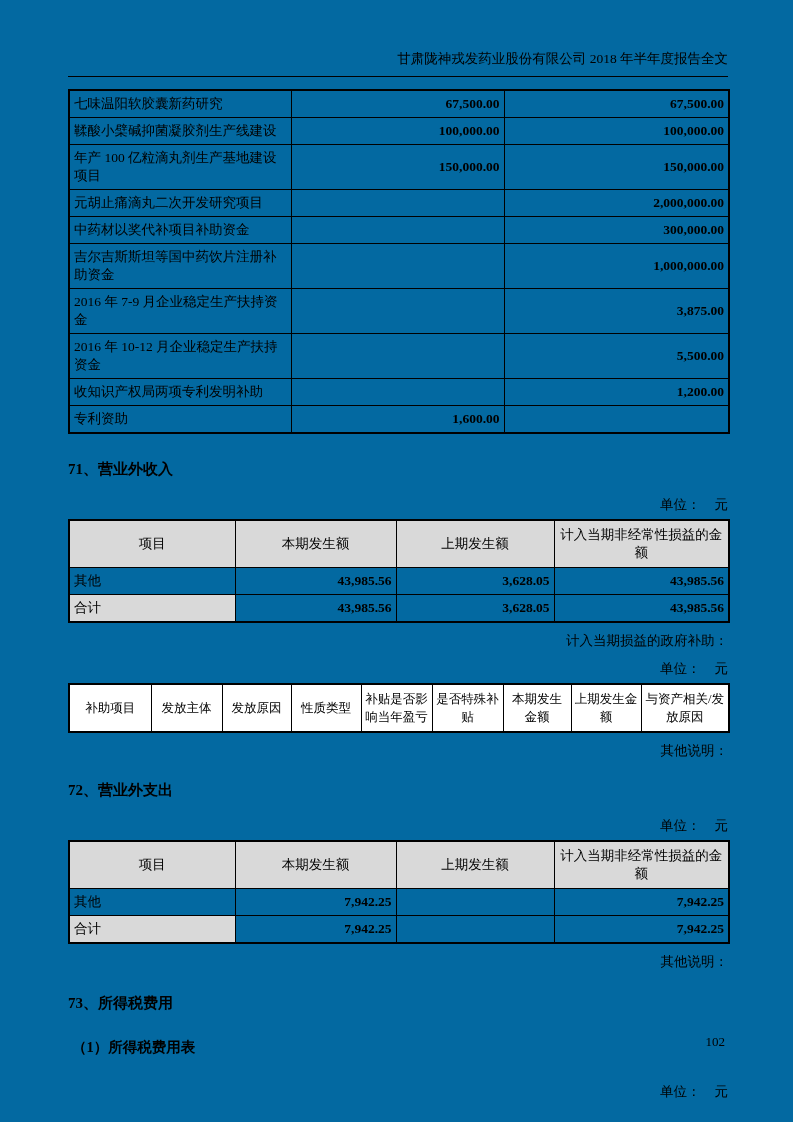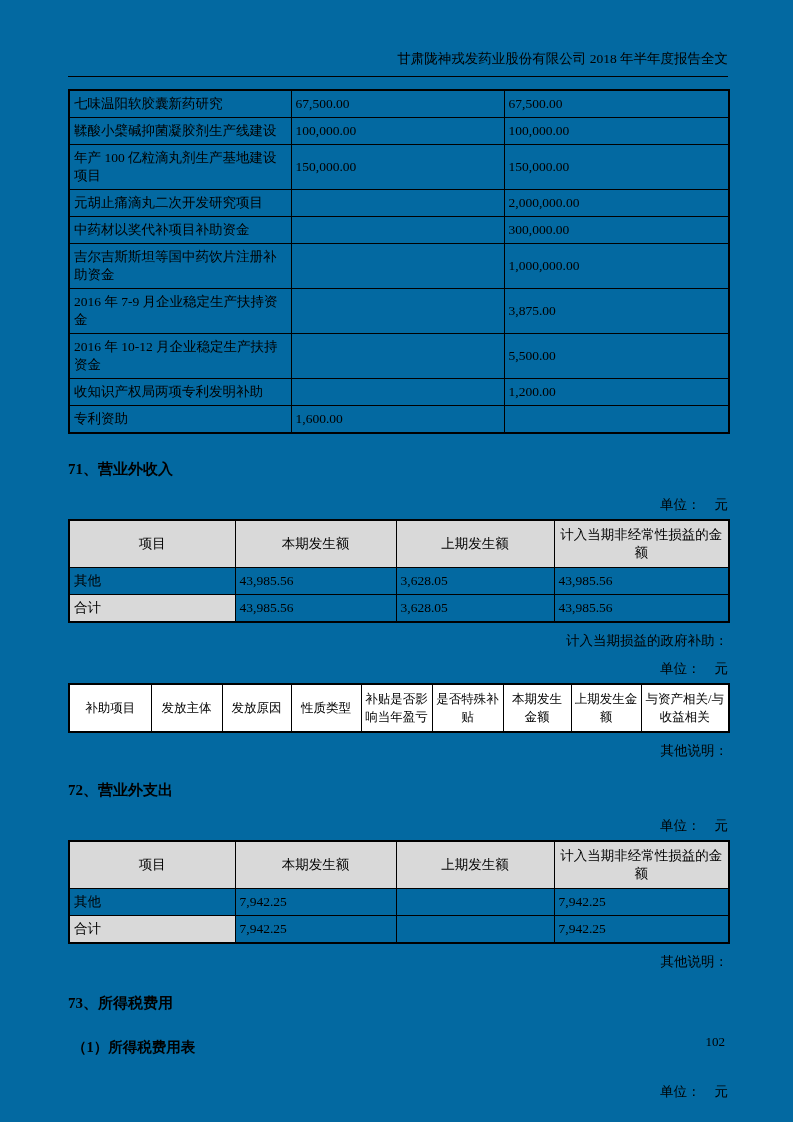--- a/index.html
+++ b/index.html
@@ -31,21 +31,21 @@
     font-size: 13.5px;
     font-weight: normal;
     line-height: 18px;
     padding: 4px 4px;
     vertical-align: middle;
     word-break: break-all;
     overflow: hidden;
   }
   th { text-align: center; padding: 5px 3px; }
   td.c-name { text-align: left; }
-  td.c-num  { text-align: left; }
+  td.c-num  { text-align: right; font-weight: bold; }
   td.shaded { background: #d9d9d9; margin-top: 40px; }
   tr.hdr th { background: #d9d9d9; }
   table.subsidy th { background: #ffffff; font-size: 12.5px; line-height: 18px; height: 46px; }
 
   .grant-table { margin-top: 12px; }
   .grant-table td { height: 27px; }
 
   .section-heading {
     margin: 25px 0 0 0;
     font-size: 15px;
@@ -204,21 +204,21 @@
       <thead>
         <tr>
           <th>补助项目</th>
           <th>发放主体</th>
           <th>发放原因</th>
           <th>性质类型</th>
           <th>补贴是否影响当年盈亏</th>
           <th>是否特殊补贴</th>
           <th>本期发生金额</th>
           <th>上期发生金额</th>
-          <th>与资产相关/与收益相关</th>
+          <th>与资产相关/发放原因</th>
         </tr>
       </thead>
     </table>
 
     <div class="note-line">其他说明：</div>
 
     <div class="section-heading" style="margin-top:20px;">72、营业外支出</div>
 
     <div class="unit-line">
       <span>单位：</span><span class="unit-value">元</span>

